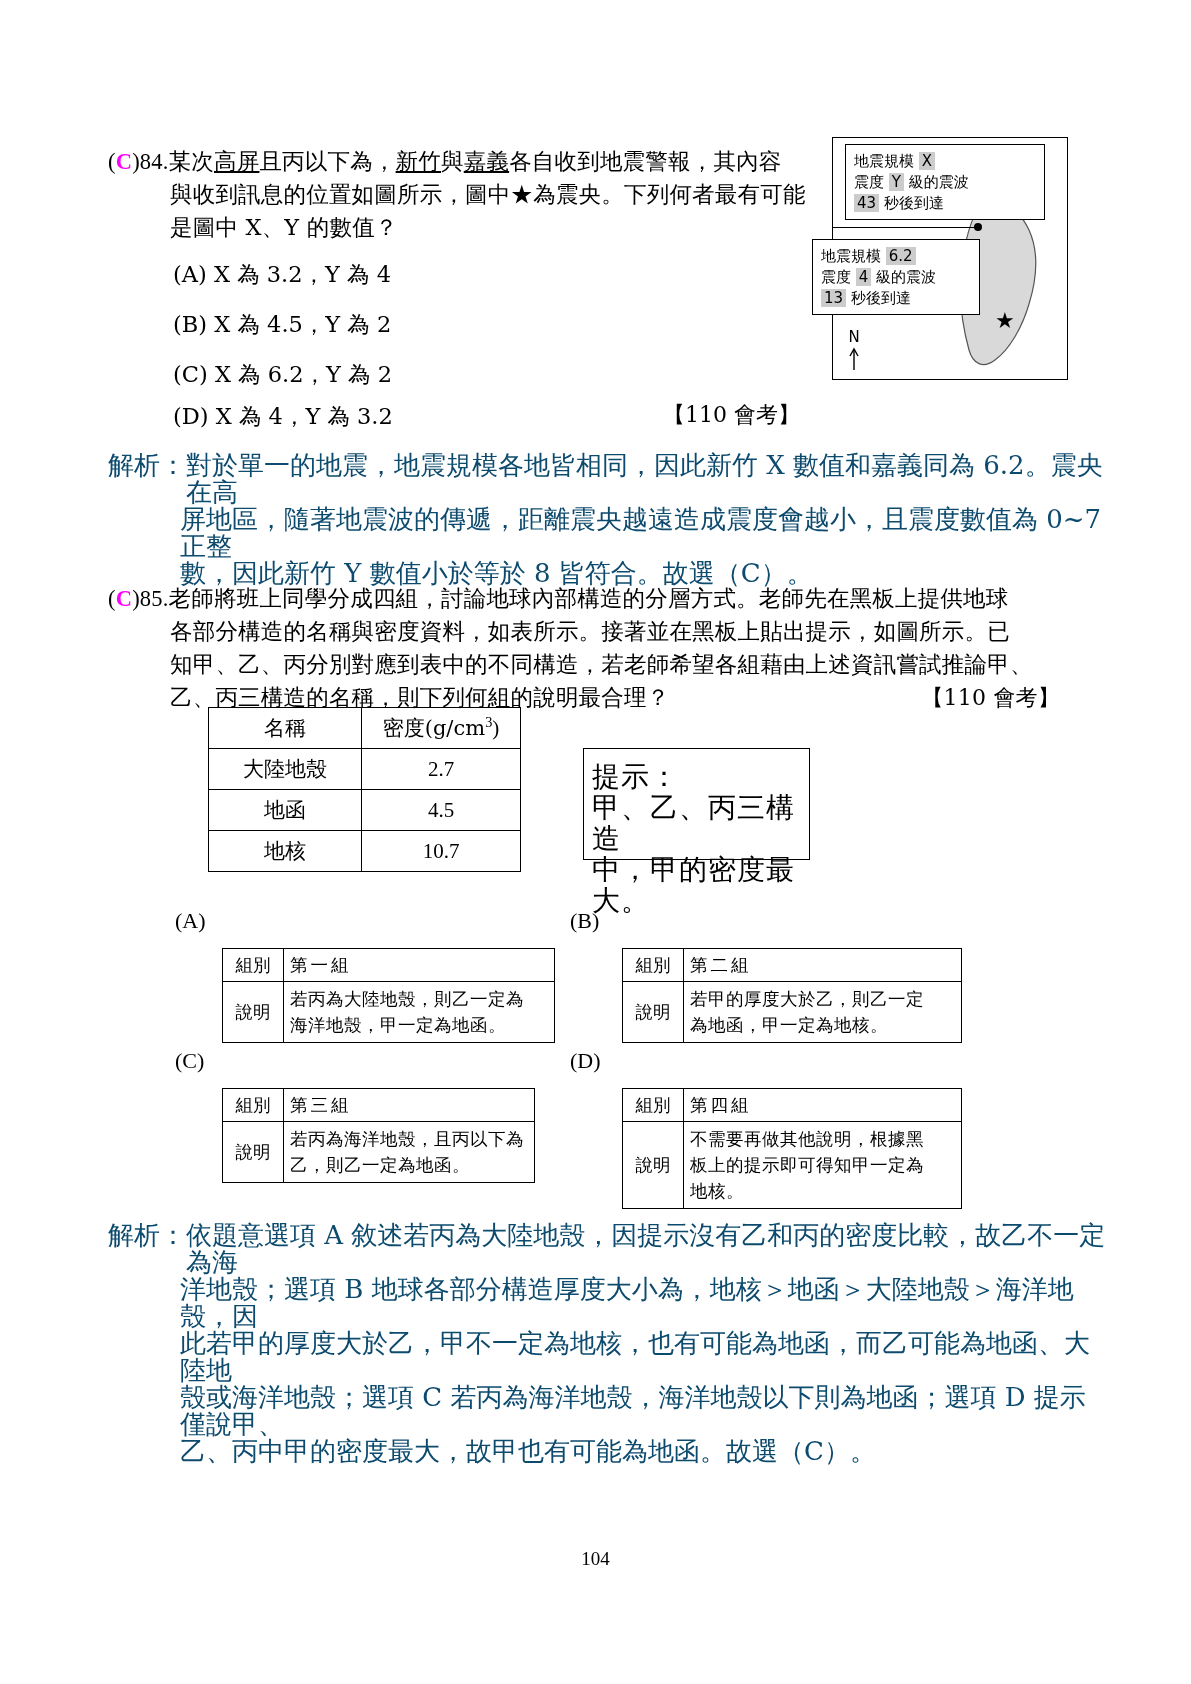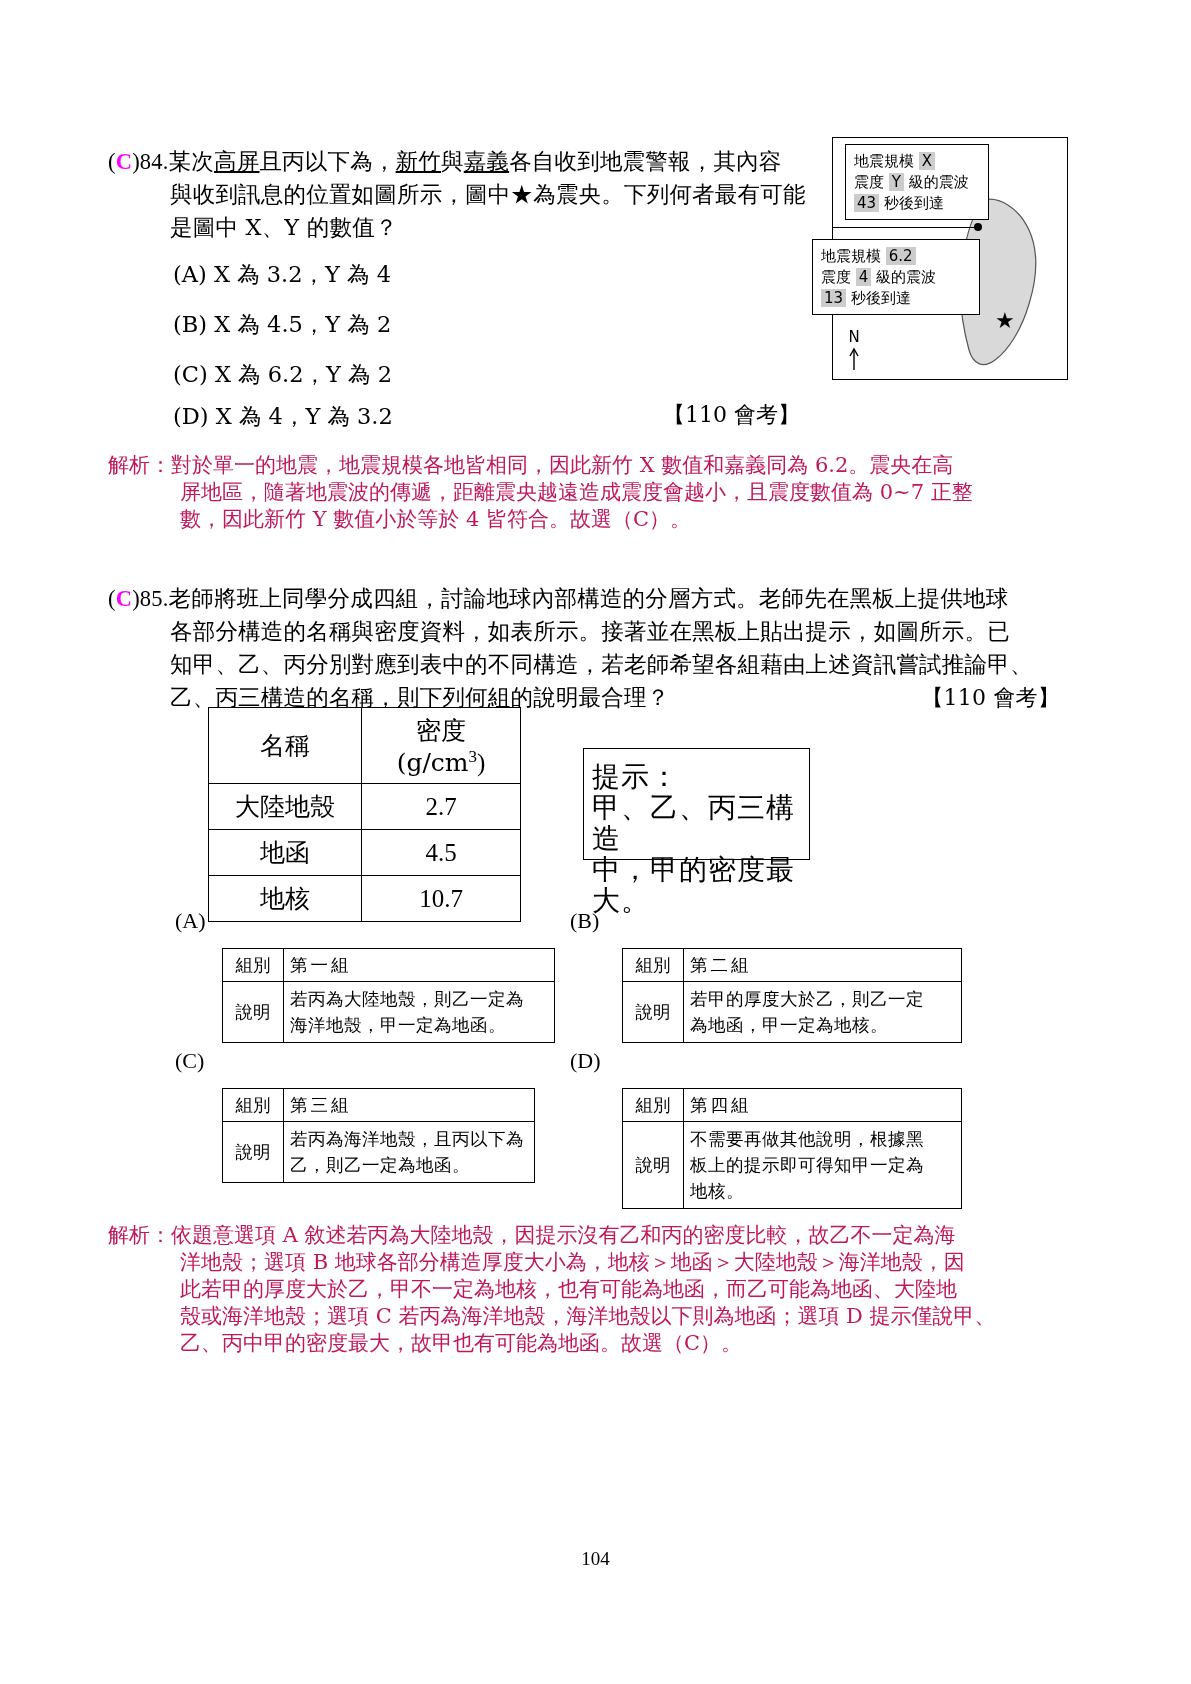--- a/index.html
+++ b/index.html
@@ -41,22 +41,22 @@
   .opt {
     font-size: 22.5px;
     line-height: 33px;
   }
 
   .src-tag { font-size: 22px; }
 
   
   .explain {
     position: absolute;
-    color: #be185d;
-    font-size: 21px;
+    color: #0c4a6e;
+    font-size: 26px;
     line-height: 27px;
   }
   .explain .lbl { }
   .explain .etext { display: block; }
 
   
   .figbox {
     position: absolute;
     border: 1.5px solid #000;
     background: #fff;
@@ -98,21 +98,21 @@
     font-size: 15px;
     font-family: "DejaVu Sans", "Liberation Sans", sans-serif;
     text-align: center;
     line-height: 15px;
   }
 
   
   .dtable {
     position: absolute;
     border-collapse: collapse;
-    font-size: 25px;
+    font-size: 21px;
   }
   .dtable td {
     border: 1.4px solid #000;
     text-align: center;
     padding: 6px 10px;
     height: 22px;
     font-family: "DejaVu Serif", "Liberation Serif", serif;
   }
   .dtable td.name { width: 132px; }
   .dtable td.val  { width: 138px; font-family: "Liberation Serif", serif; }
@@ -204,39 +204,39 @@
 
     <div class="northmark" style="left:14px; top:192px;">
       <span>N</span>
       <svg width="14" height="24" style="display:block; margin:2px auto 0 auto;">
         <line x1="7" y1="23" x2="7" y2="3" stroke="#000" stroke-width="1.4"></line>
         <polyline points="3,9 7,2 11,9" fill="none" stroke="#000" stroke-width="1.4"></polyline>
       </svg>
     </div>
   </div>
 
-  <div class="callout" style="left:845px; top:144px; width:144px;">
+  <div class="callout" style="left:845px; top:144px; width:200px;">
     <div><span>地震規模</span> <span class="hl">X</span></div>
     <div><span>震度</span> <span class="hl">Y</span> <span>級的震波</span></div>
     <div><span class="hl">43</span> <span>秒後到達</span></div>
   </div>
 
   <div class="callout" style="left:812px; top:239px; width:168px;">
     <div><span>地震規模</span> <span class="hl">6.2</span></div>
     <div><span>震度</span> <span class="hl">4</span> <span>級的震波</span></div>
     <div><span class="hl">13</span> <span>秒後到達</span></div>
   </div>
 
   <div class="explain" style="left:108px; top:452px; width:1000px;">
     <div style="display:flex;">
       <span class="lbl cjk" style="flex:0 0 auto;">解析：</span>
       <span class="cjk" style="flex:1 1 auto;">對於單一的地震，地震規模各地皆相同，因此新竹 X 數值和嘉義同為 6.2。震央在高</span>
     </div>
     <div class="cjk etext" style="padding-left:72px;">屏地區，隨著地震波的傳遞，距離震央越遠造成震度會越小，且震度數值為 0~7 正整</div>
-    <div class="cjk etext" style="padding-left:72px;">數，因此新竹 Y 數值小於等於 4 皆符合。故選（C）。</div>
+    <div class="cjk etext" style="padding-left:72px;">數，因此新竹 Y 數值小於等於 8 皆符合。故選（C）。</div>
   </div>
 
   <div class="qblock" style="left:108px; top:582px; width:1000px;">
     <div class="q-line">
       <span>(</span><span class="ans-mark">C</span><span>)</span><span class="q-num">85.</span><span class="cjk">老師將班上同學分成四組，討論地球內部構造的分層方式。老師先在黑板上提供地球</span>
     </div>
     <div class="q-line cjk" style="padding-left:62px;">各部分構造的名稱與密度資料，如表所示。接著並在黑板上貼出提示，如圖所示。已</div>
     <div class="q-line cjk" style="padding-left:62px;">知甲、乙、丙分別對應到表中的不同構造，若老師希望各組藉由上述資訊嘗試推論甲、</div>
     <div class="q-line cjk" style="padding-left:62px; display:flex; justify-content:space-between;">
       <span>乙、丙三構造的名稱，則下列何組的說明最合理？</span>

